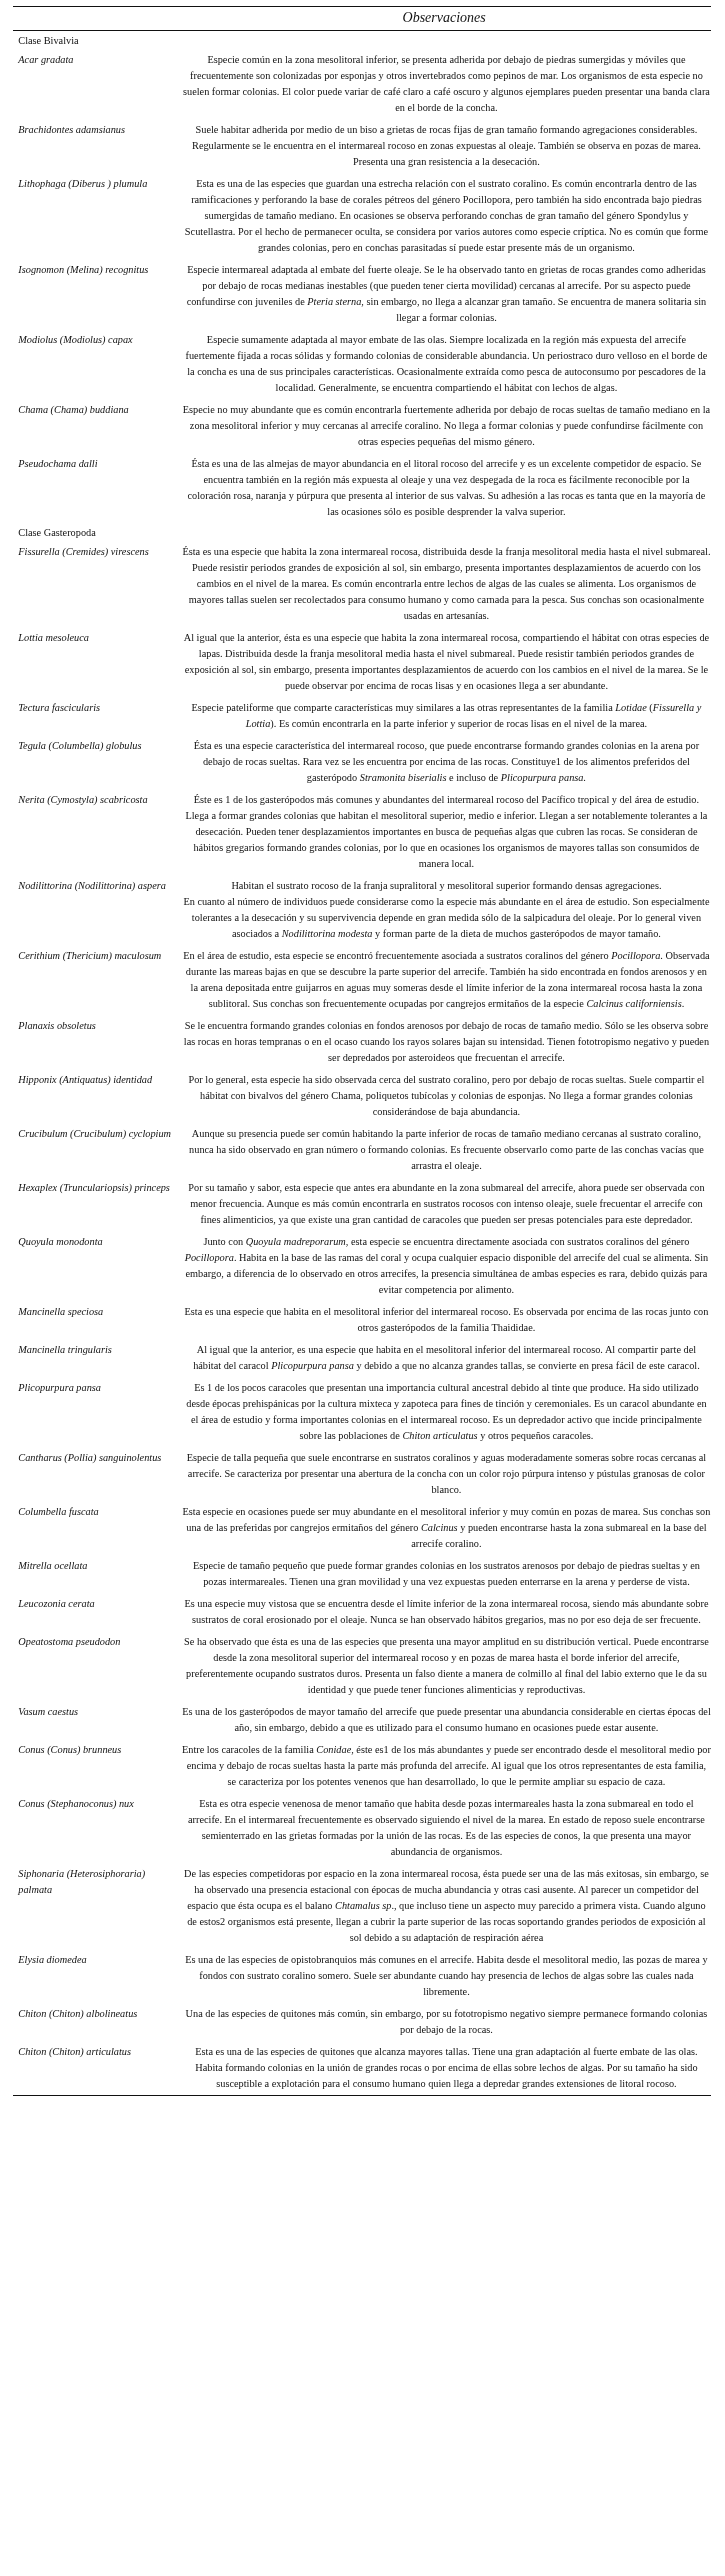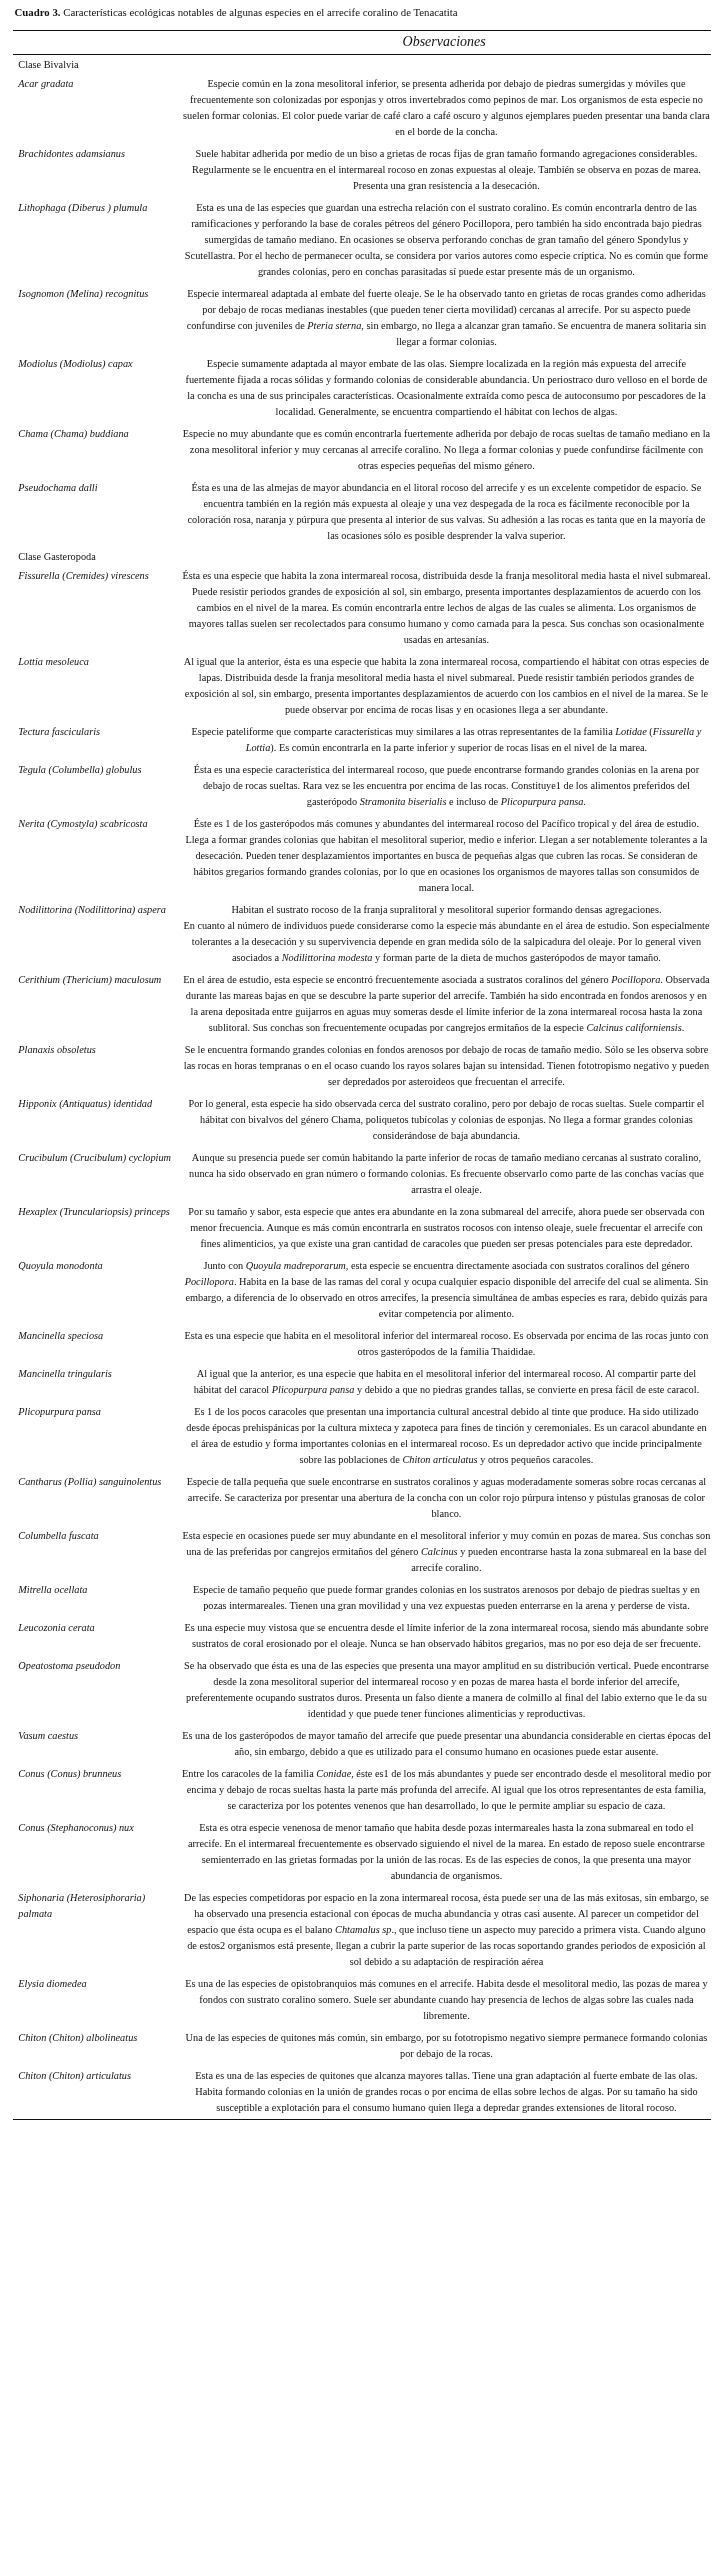--- a/index.html
+++ b/index.html
@@ -43,24 +43,20 @@
   }
   tr.class-row td { font-style: normal; padding: 2.3px 3px 0 5.3px; }
   tr.species-row td.obs p { margin: 0; font-family: Liberation Serif, serif; }
   tr.species-row td.obs p + p { margin-top: 0; }
   .it { font-style: italic; }
 </style>
 </head>
 <body>
 
 <div class="page">
-  <p class="caption">
-    <b>Cuadro 3.</b>
-    <span>Características ecológicas notables de algunas especies en el arrecife coralino de Tenacatita</span>
-  </p>
 
   <table class="main">
     <thead>
       <tr>
         <th></th>
         <th>Observaciones</th>
       </tr>
     </thead>
     <tbody id="tbody">
         <tr class="class-row">
@@ -188,21 +184,21 @@
         </tr>
         <tr class="species-row">
           <td class="species">Mancinella speciosa</td>
           <td class="obs">
             <p><span>Esta es una especie que habita en el mesolitoral inferior del intermareal rocoso. Es observada por encima de las rocas junto con otros gasterópodos de la familia Thaididae.</span></p>
           </td>
         </tr>
         <tr class="species-row">
           <td class="species">Mancinella tringularis</td>
           <td class="obs">
-            <p><span>Al igual que la anterior, es una especie que habita en el mesolitoral inferior del intermareal rocoso. Al compartir parte del hábitat del caracol </span><span class="it">Plicopurpura pansa</span><span> y debido a que no piedras grandes tallas, se convierte en presa fácil de este caracol.</span></p>
+            <p><span>Al igual que la anterior, es una especie que habita en el mesolitoral inferior del intermareal rocoso. Al compartir parte del hábitat del caracol </span><span class="it">Plicopurpura pansa</span><span> y debido a que no alcanza grandes tallas, se convierte en presa fácil de este caracol.</span></p>
           </td>
         </tr>
         <tr class="species-row">
           <td class="species">Plicopurpura pansa</td>
           <td class="obs">
             <p><span>Es 1 de los pocos caracoles que presentan una importancia cultural ancestral debido al tinte que produce. Ha sido utilizado desde épocas prehispánicas por la cultura mixteca y zapoteca para fines de tinción y ceremoniales. Es un caracol abundante en el área de estudio y forma importantes colonias en el intermareal rocoso. Es un depredador activo que incide principalmente sobre las poblaciones de </span><span class="it">Chiton articulatus</span><span> y otros pequeños caracoles.</span></p>
           </td>
         </tr>
         <tr class="species-row">
           <td class="species">Cantharus (Pollia) sanguinolentus</td>

